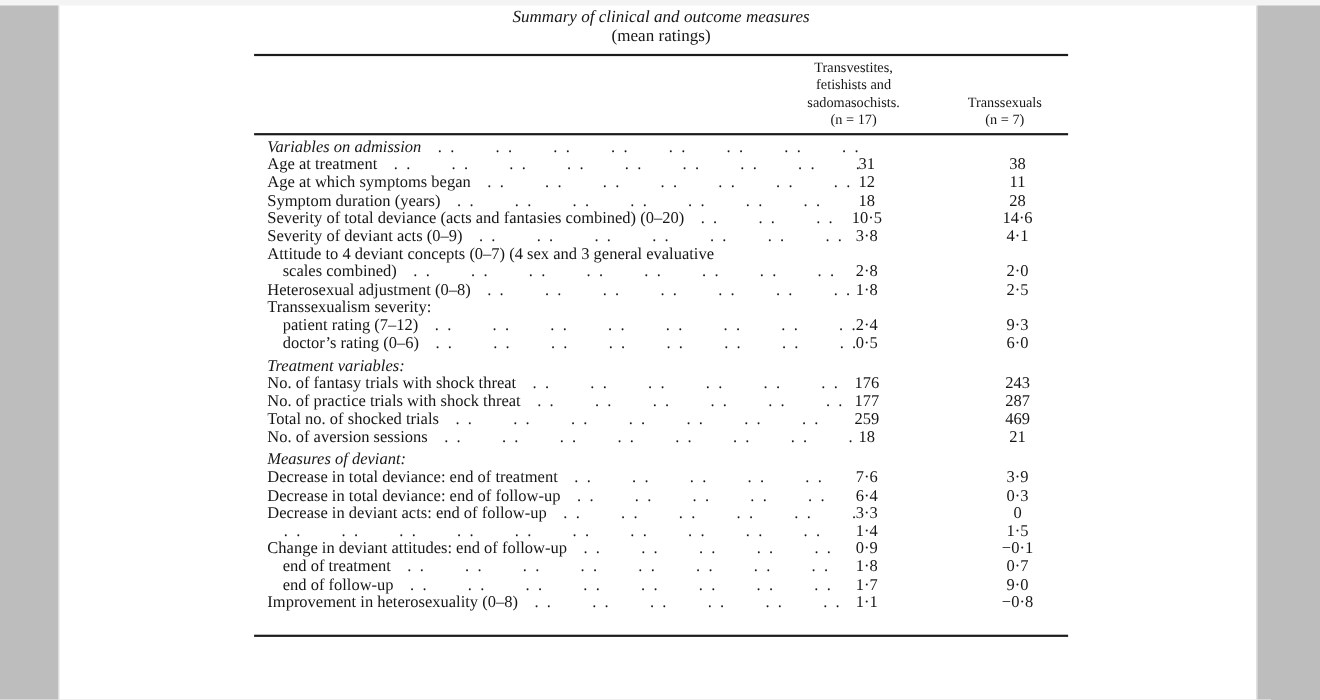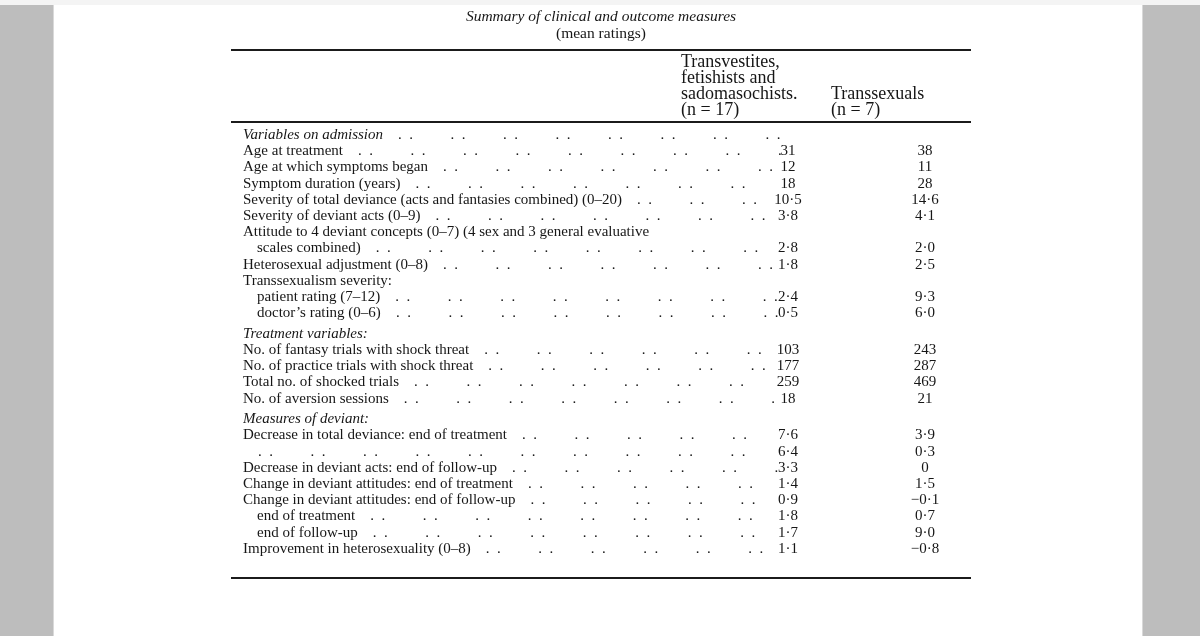--- a/index.html
+++ b/index.html
@@ -21,21 +21,21 @@
   .clipped span { display:inline-block; transform:translateY(-11px); font-size:14px; letter-spacing:4px; font-weight:bold; }
 
   .title1 { position:absolute; top:7px;  left:0; width:100%; text-align:center; font-style:italic; font-size:15.5px; }
   .title2 { position:absolute; top:24px; left:0; width:100%; text-align:center; font-size:15.5px; }
 
   .rule { position:absolute; left:0; width:740px; height:2px; background:#1b1b1b; }
   .rule-top    { top:49px; }
   .rule-mid    { top:121px; }
   .rule-bottom { top:577px; }
 
-  .hdr { position:absolute; font-size:18px; line-height:16px; }
+  .hdr { position:absolute; text-align:center; font-size:13px; line-height:16px; }
   .hdr span { display:block; }
   .hdr1 { left:450px; width:190px; top:53px; }
   .hdr2 { left:600px; width:165px; top:85px; }
 
   .rows { position:absolute; left:12px; top:126px; width:740px; }
   .row  { position:relative; height:16.2px; font-size:15px; line-height:16.2px; }
   .row.gap { margin-top:4.5px; }
   .flexline { display:flex; width:538px; overflow:hidden; }
   .label { white-space:pre; flex:none; }
   .row.italic .label { font-style:italic; }
@@ -168,21 +168,21 @@
         <div class="row italic gap">
           <div class="flexline">
             <span class="label">Treatment variables:</span>
           </div>
         </div>
         <div class="row">
           <div class="flexline">
             <span class="label">No. of fantasy trials with shock threat</span>
             <span class="leader"> . .   . .   . .   . .   . .   . .   . .   . .   . .   . .   . .   . .   . .   . .</span>
           </div>
-          <span class="val v1">103</span>
+          <span class="val v1">176</span>
           <span class="val v2">243</span>
         </div>
         <div class="row">
           <div class="flexline">
             <span class="label">No. of practice trials with shock threat</span>
             <span class="leader"> . .   . .   . .   . .   . .   . .   . .   . .   . .   . .   . .   . .   . .   . .</span>
           </div>
           <span class="val v1">177</span>
           <span class="val v2">287</span>
         </div>
@@ -210,36 +210,36 @@
         <div class="row">
           <div class="flexline">
             <span class="label">Decrease in total deviance: end of treatment</span>
             <span class="leader"> . .   . .   . .   . .   . .   . .   . .   . .   . .   . .   . .   . .   . .   . .</span>
           </div>
           <span class="val v1">7·6</span>
           <span class="val v2">3·9</span>
         </div>
         <div class="row">
           <div class="flexline">
+            <span class="label">Decrease in total deviance: end of follow-up</span>
             <span class="leader"> . .   . .   . .   . .   . .   . .   . .   . .   . .   . .   . .   . .   . .   . .</span>
           </div>
           <span class="val v1">6·4</span>
           <span class="val v2">0·3</span>
         </div>
         <div class="row">
           <div class="flexline">
             <span class="label">Decrease in deviant acts: end of follow-up</span>
             <span class="leader"> . .   . .   . .   . .   . .   . .   . .   . .   . .   . .   . .   . .   . .   . .</span>
           </div>
           <span class="val v1">3·3</span>
           <span class="val v2">0</span>
         </div>
         <div class="row">
           <div class="flexline">
-            <span class="label">Change in deviant attitudes: end of treatment</span>
             <span class="leader"> . .   . .   . .   . .   . .   . .   . .   . .   . .   . .   . .   . .   . .   . .</span>
           </div>
           <span class="val v1">1·4</span>
           <span class="val v2">1·5</span>
         </div>
         <div class="row">
           <div class="flexline">
             <span class="label">Change in deviant attitudes: end of follow-up</span>
             <span class="leader"> . .   . .   . .   . .   . .   . .   . .   . .   . .   . .   . .   . .   . .   . .</span>
           </div>

